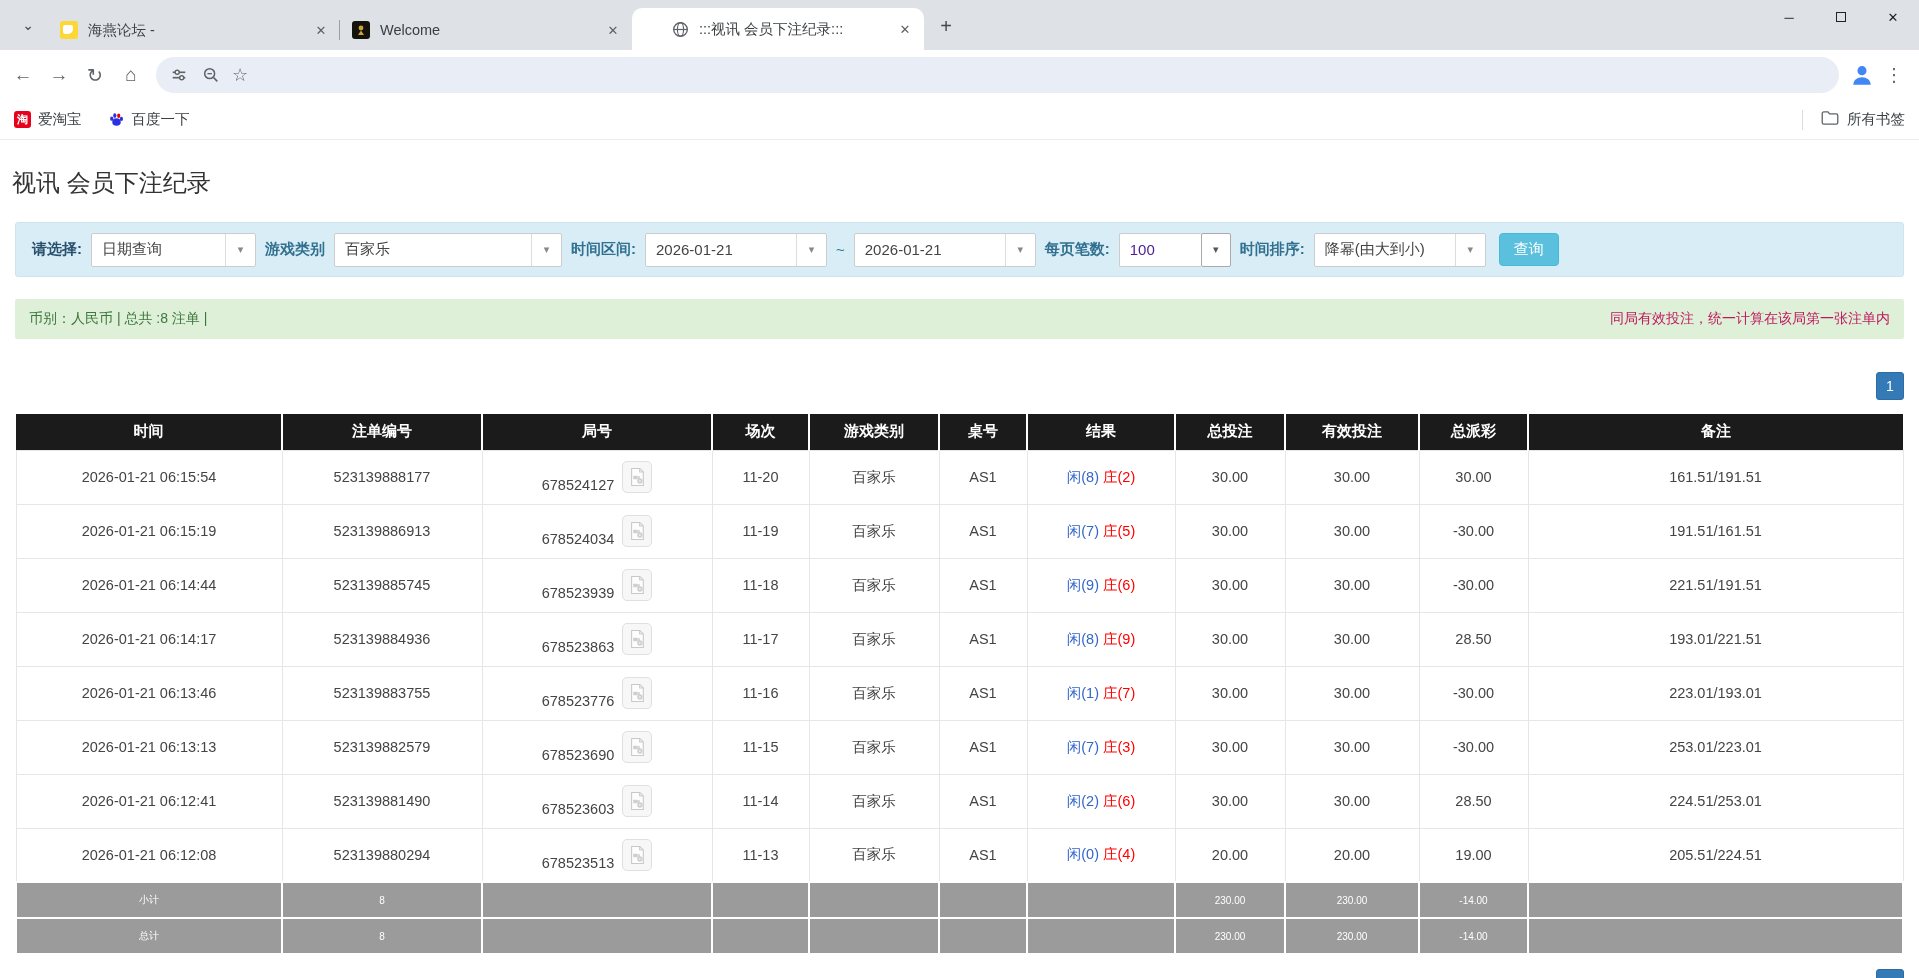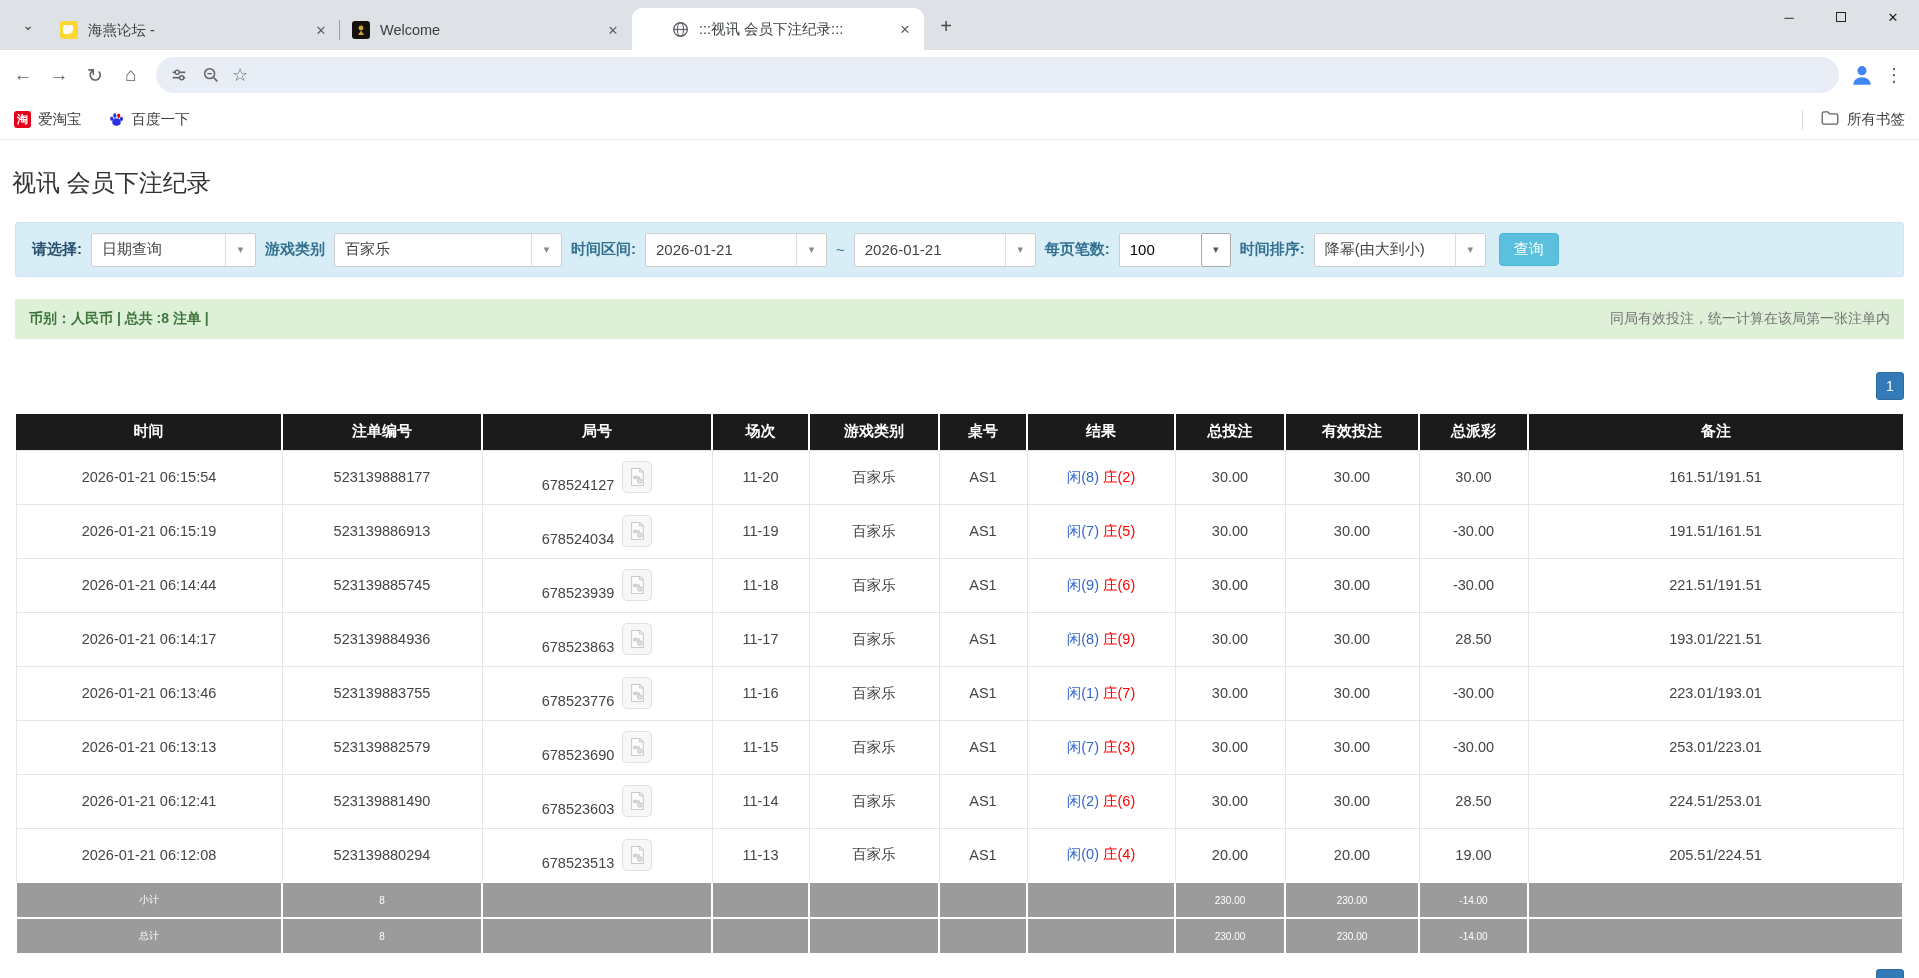--- a/index.html
+++ b/index.html
@@ -47,30 +47,30 @@
   
   .page-title { margin:27px 0 0 12px; font-size:24px; color:#333; font-weight:500; }
 
   .filter-panel { margin:23px 15px 0; height:55px; background:#d9edf7; border:1px solid #cde4f0; border-radius:3px;
     display:flex; align-items:center; padding:0 16px; gap:9px; }
   .f-label { color:#31708f; font-weight:bold; font-size:15px; white-space:nowrap; }
   .sel { height:34px; background:#fff; border:1px solid #ccc; border-radius:2px; display:flex; align-items:stretch; cursor:pointer; }
   .sel .val { display:flex; align-items:center; padding:15px 10px; font-size:15px; color:#444; flex:1; white-space:nowrap; }
   .sel .arrow { width:30px; border-left:1px solid #ddd; display:flex; align-items:center; justify-content:center; color:#888; font-size:11px; }
   .combo-input { height:34px; width:82px; background:#fff; border:1px solid #ccc; border-right:none; border-radius:2px 0 0 2px;
-    display:flex; align-items:center; padding:0 10px; font-size:15px; color:#000000; }
+    display:flex; align-items:center; padding:0 10px; font-size:15px; color:#4c1d95; }
   .combo-btn { height:34px; width:30px; background:#fff; border:1px solid #aaa; border-radius:2px; display:flex; align-items:center; justify-content:center; color:#555; font-size:11px; cursor:pointer; }
   .tilde { color:#31708f; font-size:15px; }
   .search-btn { height:33px; padding:0 14px; background:#5bc0de; border:1px solid #46b8da; border-radius:4px;
     color:#fff; font-size:15px; display:flex; align-items:center; cursor:pointer; margin-left:4px; }
 
   .summary-bar { margin:22px 15px 0; height:40px; background:#dff0d8; border-radius:2px;
     display:flex; align-items:center; justify-content:space-between; padding:0 14px; }
-  .summary-text { color:#3c763d; font-size:14px;font-weight:bold; }
-  .notice-text { color:#737373; font-size:14px; }
+  .summary-text { color:#3c763d; font-size:14px; }
+  .notice-text { color:#be185d; font-size:14px; }
 
   .pagination-row { margin:33px 15px 14px; display:flex; justify-content:flex-end; }
   .page-badge { min-width:28px; height:28px; background:#337ab7; border:1px solid #2e6da4; border-radius:3px;
     color:#fff; font-size:14px; display:flex; align-items:center; justify-content:center; cursor:pointer; }
   .page-badge.bottom { position:absolute; right:15px; bottom:-19px; }
 
   table.bet-table { margin:2px 15px 0; border-collapse:collapse; table-layout:fixed; width:1889px; }
   .bet-table th { background:#1b1b1b; color:#fff; font-size:15px; font-weight:bold; height:36px; border-left:2px solid #fff; }
   .bet-table th:first-child { border-left:none; }
   .bet-table td { height:54px; text-align:center; font-size:14.5px; color:#444; border:1px solid #e6e6e6; background:#fff; }

